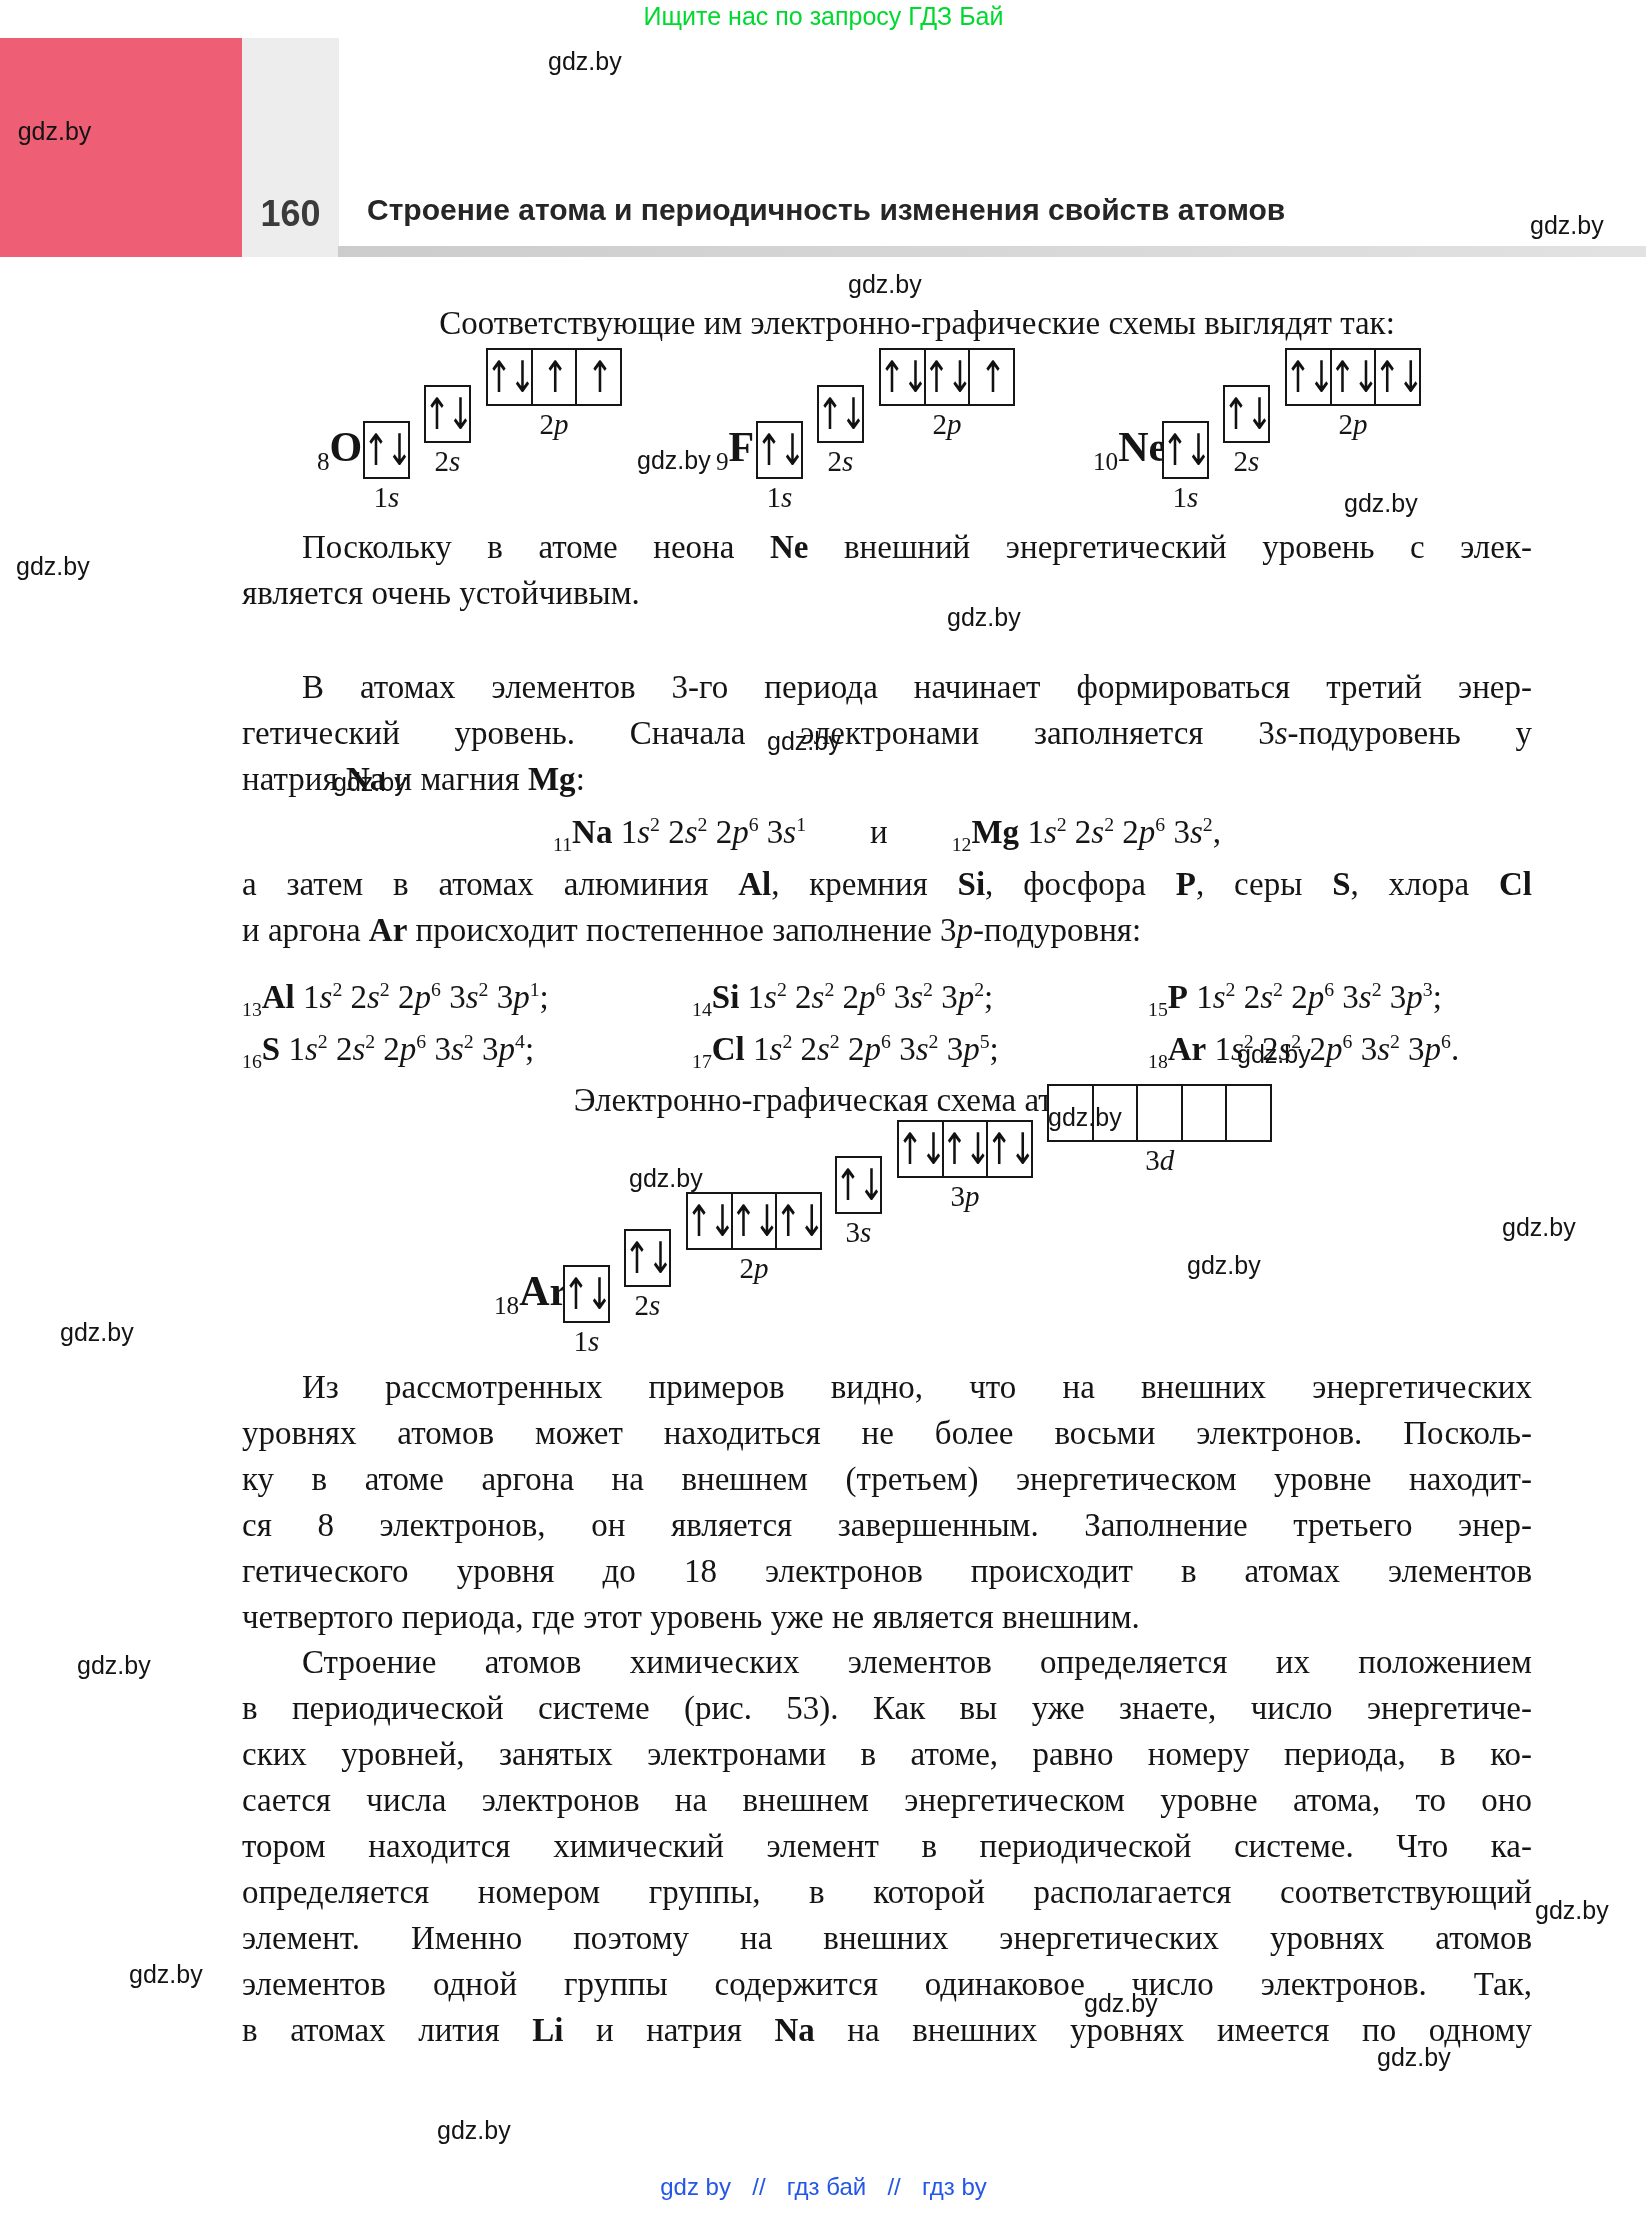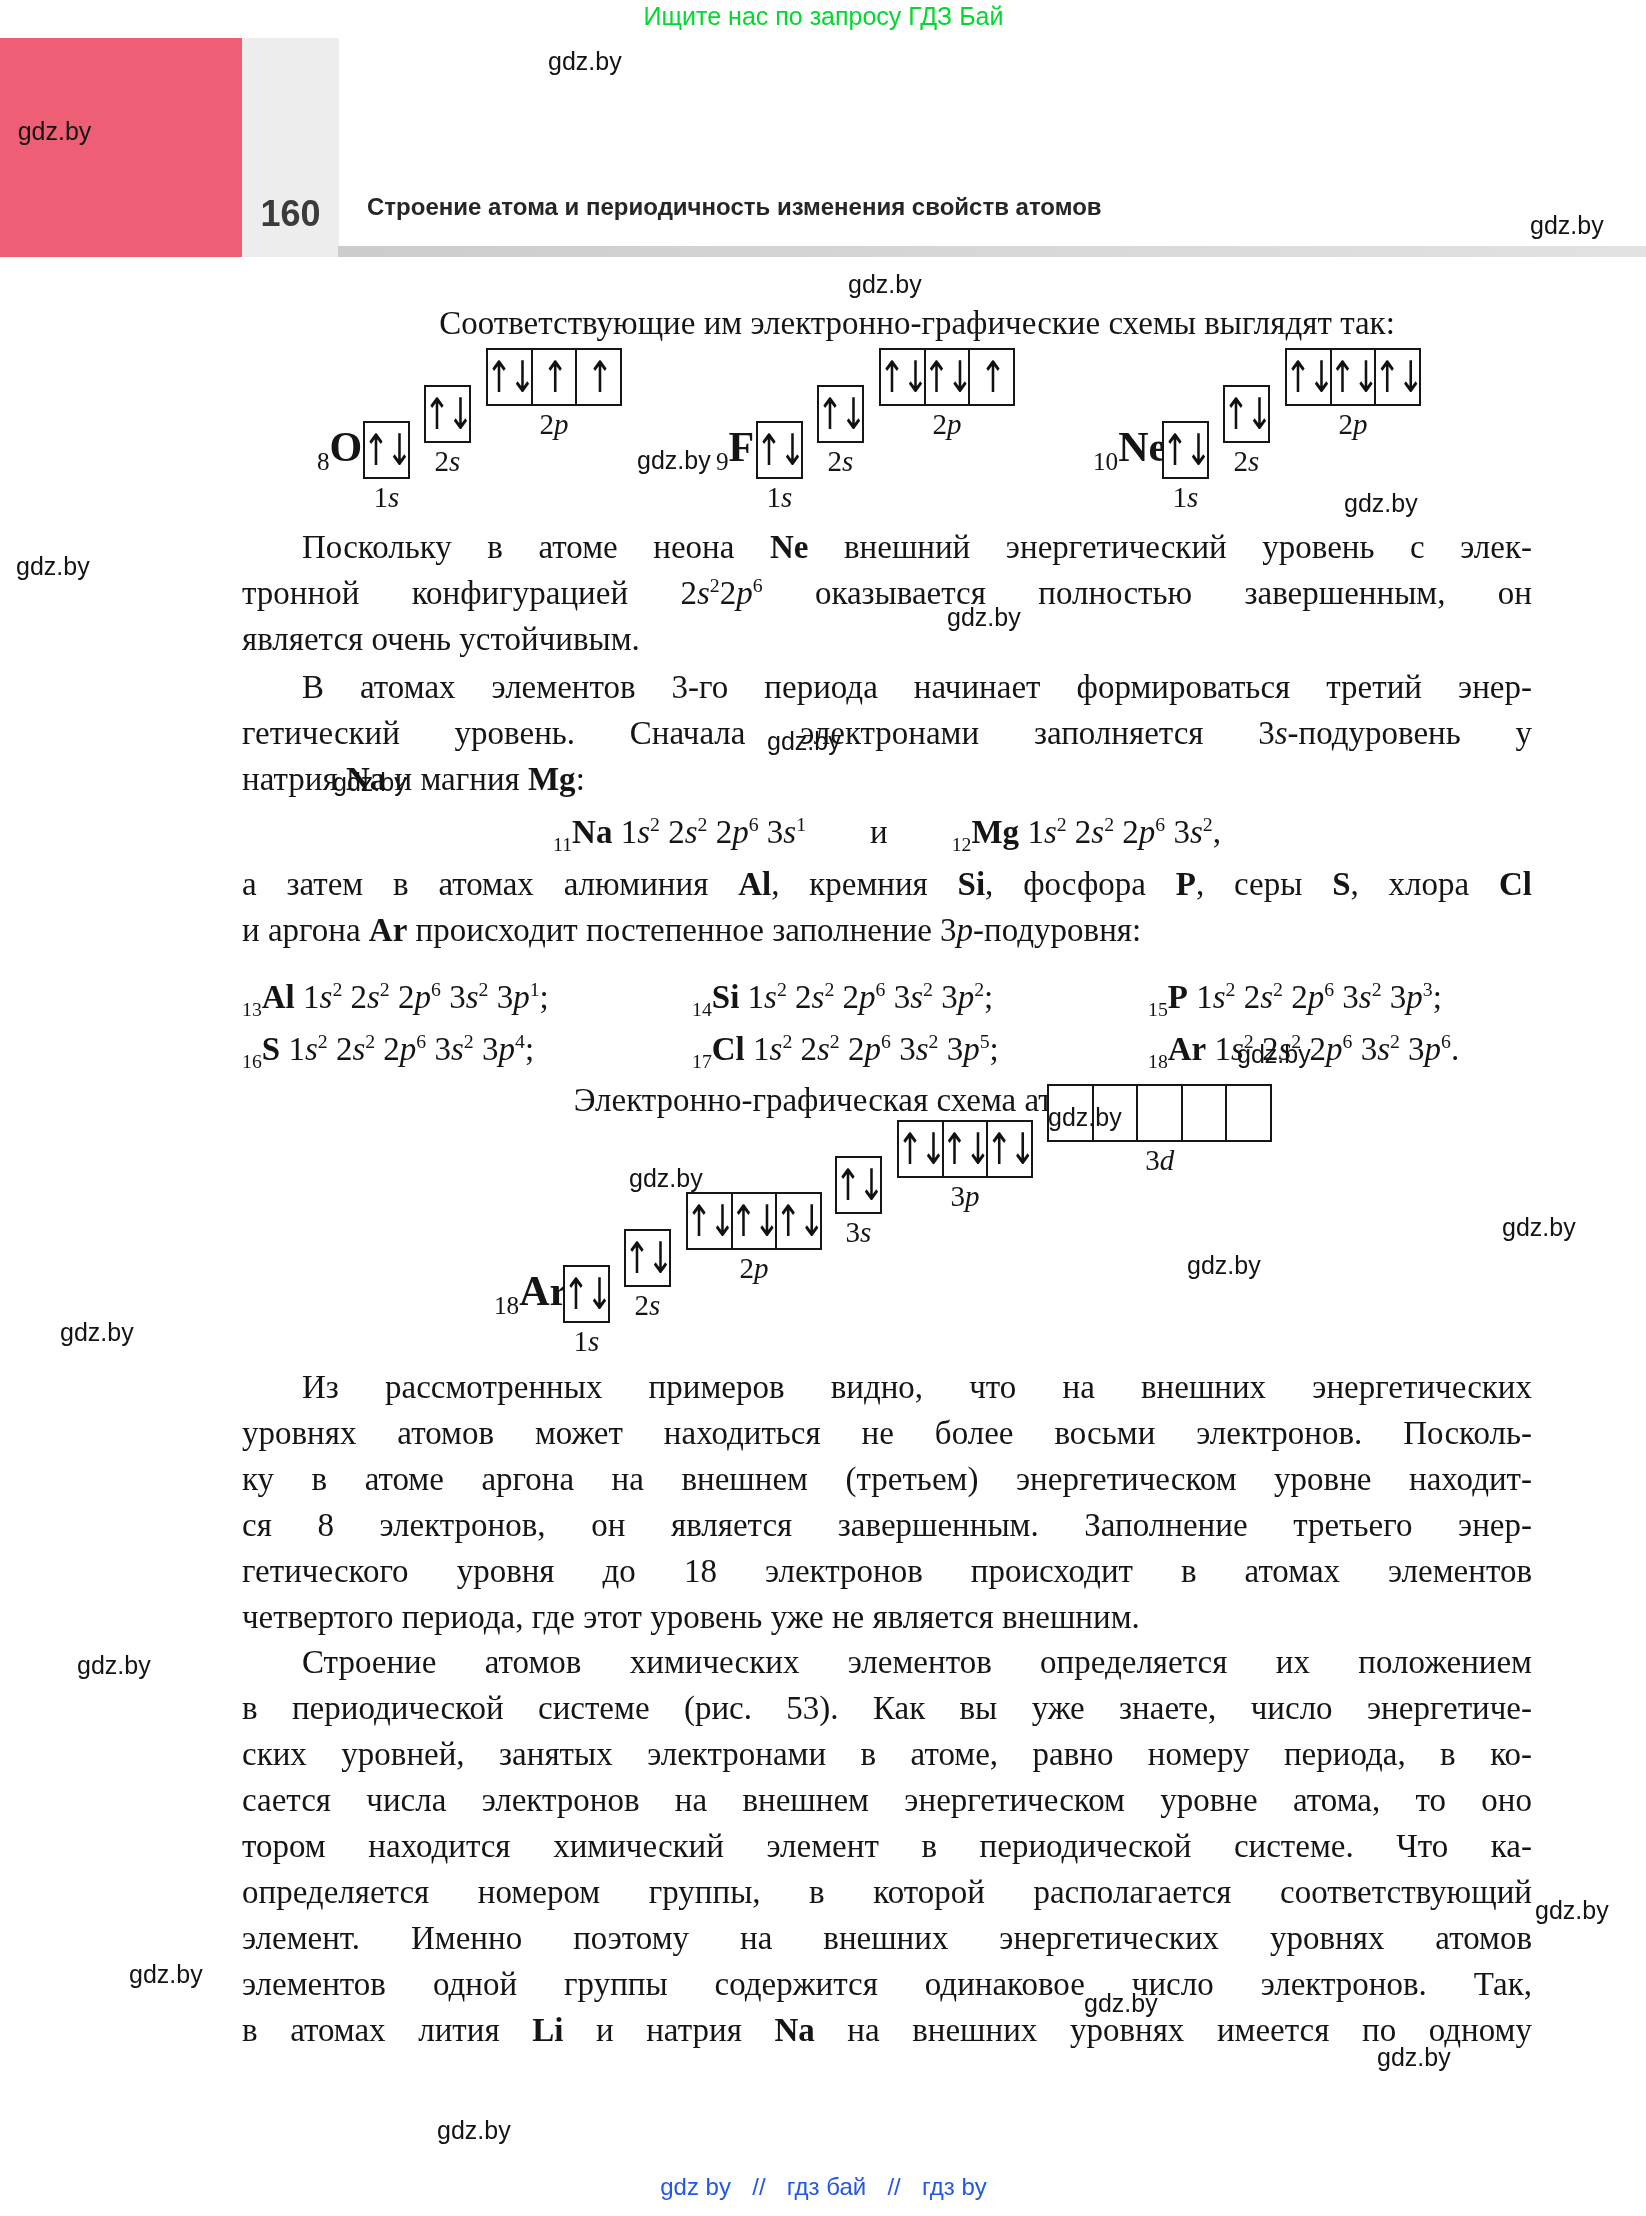--- a/index.html
+++ b/index.html
@@ -14,21 +14,21 @@
          font-family:"Liberation Sans","DejaVu Sans",sans-serif;font-size:25px;}
 
   
   .pink{position:absolute;left:0;top:38px;width:242px;height:219px;}
   .strip{position:absolute;left:242px;top:38px;width:97px;height:219px;}
   .pagenum{position:absolute;left:242px;top:193px;width:97px;text-align:center;
            font-family:"Liberation Sans","DejaVu Sans",sans-serif;font-weight:bold;
            font-size:36px;color:#3b3b3b;}
   .title{position:absolute;left:367px;top:193px;width:1128px;
          font-family:"Liberation Sans","DejaVu Sans",sans-serif;font-weight:bold;
-         font-size:24px;color:#262626;white-space:nowrap;}
+         font-size:30px;color:#262626;white-space:nowrap;}
   .shadow{position:absolute;left:338px;top:246px;width:1308px;height:10.5px;
           background:linear-gradient(to right,#cccccc,#e2e2e2);}
 
   
   .tb{position:absolute;left:242px;width:1290px;font-size:33px;line-height:46px;}
   .line{text-align:justify;text-align-last:justify;}
   .line.last{text-align-last:left;}
   .oneline{position:absolute;left:242px;width:1290px;font-size:33px;line-height:46px;text-align:center;}
   .ind{text-indent:60px;}
   sup{font-size:.60em;line-height:0;}
@@ -176,21 +176,20 @@
               <span class="ar">↑↓</span>
             </div>
           </div>
           <div class="sublabel">2<i>p</i></div>
         </div>
       </div>
     </div>
 
   <div class="tb" style="top:524px;">
       <div class="line" style="text-indent: 60px;">Поскольку в атоме неона <b>Ne</b> внешний энергетический уровень с элек-</div>
-      <div class="line">тронной конфигурацией 2<i>s</i><sup>2</sup>2<i>p</i><sup>6</sup> оказывается полностью завершенным, он</div>
       <div class="line last">является очень устойчивым.</div>
     </div>
 
   <div class="tb" style="top:664px;">
       <div class="line" style="text-indent: 60px;">В атомах элементов 3-го периода начинает формироваться третий энер-</div>
       <div class="line">гетический уровень. Сначала электронами заполняется 3<i>s</i>-подуровень у</div>
       <div class="line last">натрия <b>Na</b> и магния <b>Mg</b>:</div>
     </div>
 
   <div class="namg">

